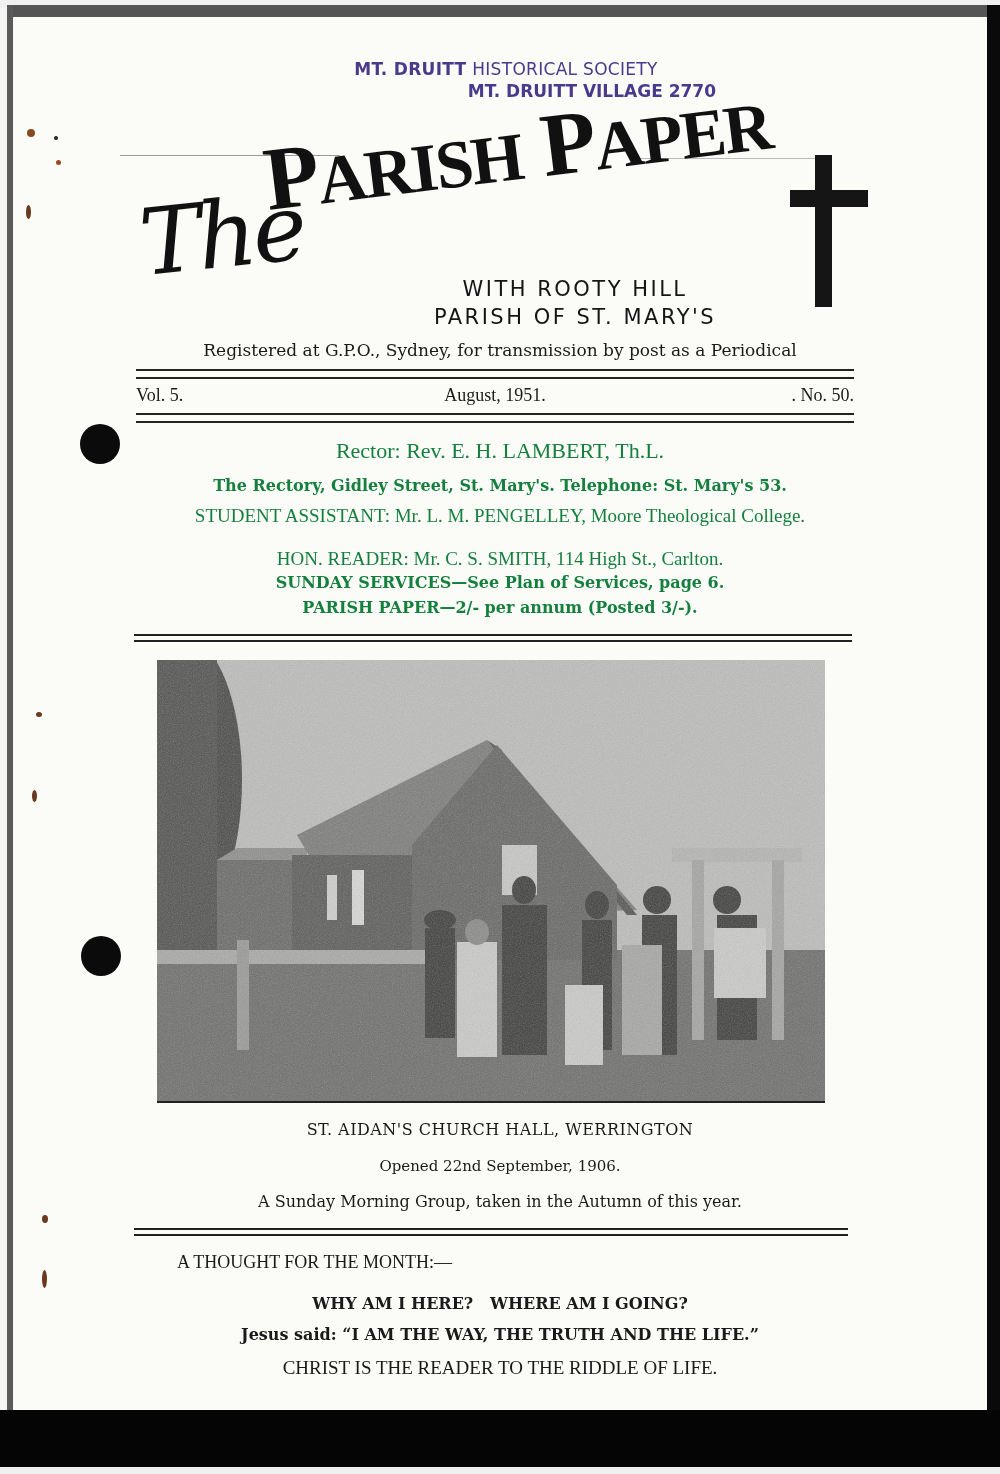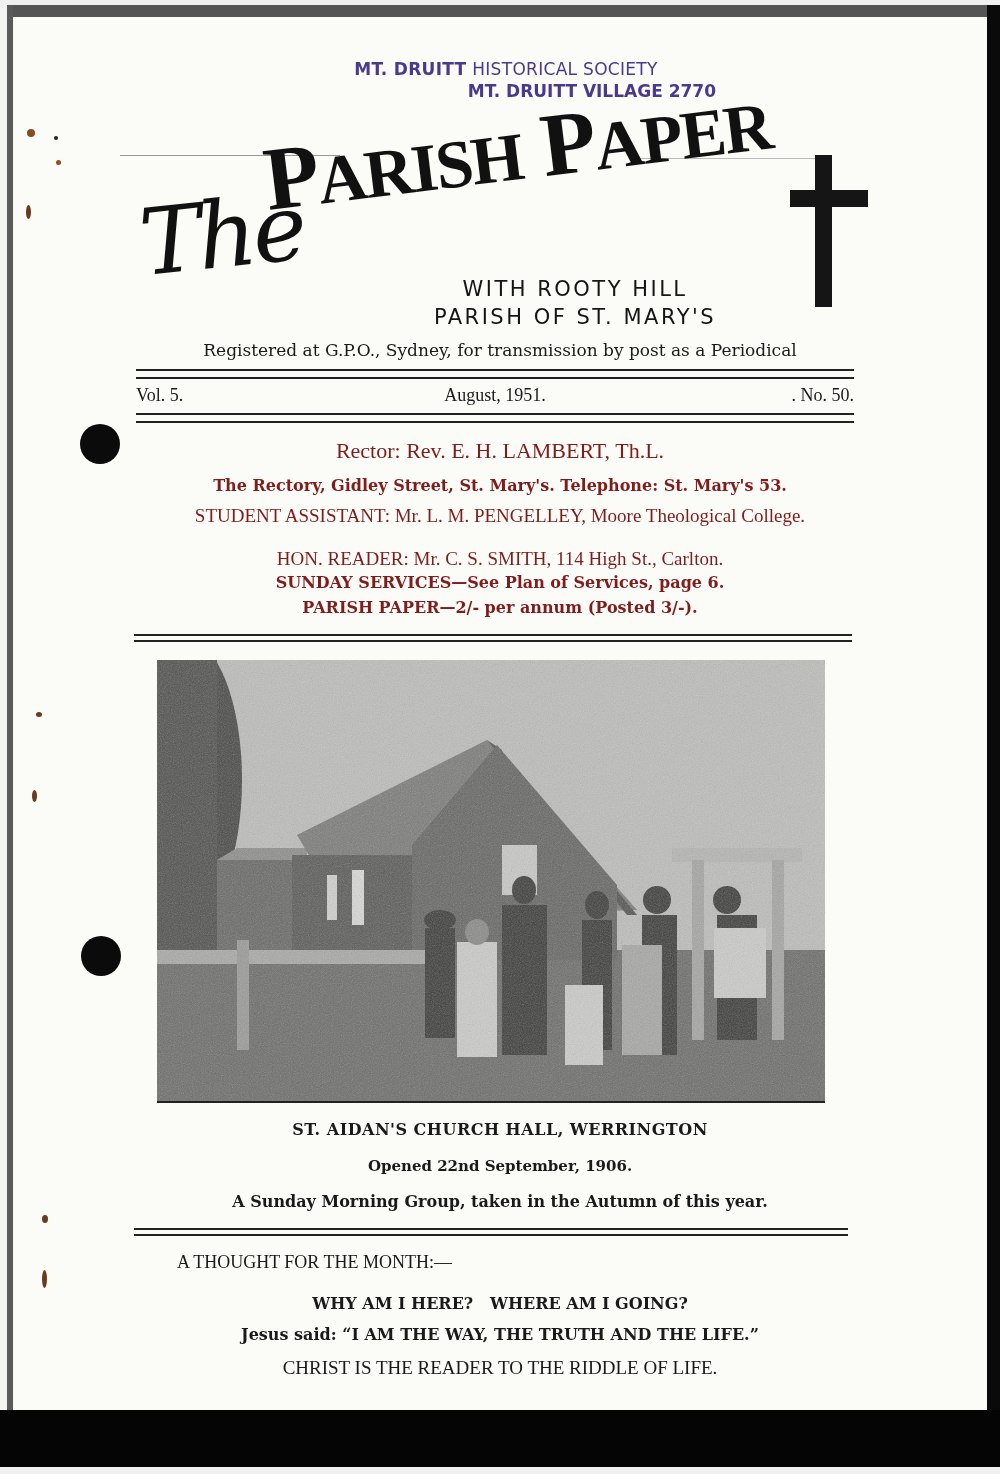--- a/index.html
+++ b/index.html
@@ -60,34 +60,34 @@
   .volrow {
     position: absolute; left: 136px; top: 385px; width: 718px; height: 24px;
     font-family: "Liberation Serif", serif; font-size: 18px; color: #1a1a1a;
   }
   .volrow .left { position: absolute; left: 0; }
   .volrow .center { position: absolute; left: 0; width: 100%; text-align: center; }
   .volrow .right { position: absolute; right: 0; }
 
   .hole { position: absolute; width: 40px; height: 40px; border-radius: 50%; background: #0b0b0b; }
 
-  .info { position: absolute; left: 130px; width: 740px; text-align: center; color: #7f1d1d; }
+  .info { position: absolute; left: 130px; width: 740px; text-align: center; color: #15803d; }
   .rector { top: 438px; font-family: "Liberation Serif", serif; font-size: 22px; }
   .rectory { top: 476px; font-size: 16px; font-weight: bold; }
   .student { top: 505px; font-family: "Liberation Serif", serif; font-size: 19px; line-height: 21px; }
   .reader { top: 548px; font-family: "Liberation Serif", serif; font-size: 19px; }
   .services { top: 573px; font-size: 16px; font-weight: bold; }
   .price { top: 598px; font-size: 16px; font-weight: bold; }
 
   .photo {
     position: absolute; left: 157px; top: 660px; width: 668px; height: 442px;
     background: #9a9a98; overflow: hidden;
   }
   .photo svg { display: block; }
-  .caption { position: absolute; left: 130px; width: 740px; text-align: center; color: #1a1a1a; font-weight: bold; }
+  .caption { position: absolute; left: 130px; width: 740px; text-align: center; color: #1a1a1a; font-weight: normal; }
   .cap1 { top: 1120px; font-size: 16px; letter-spacing: 0.5px; }
   .cap2 { top: 1157px; font-size: 15px; }
   .cap3 { top: 1192px; font-size: 16px; }
 
   .thought-head { position: absolute; left: 133px; top: 1252px; font-family: "Liberation Serif", serif; font-size: 18px; color: #1a1a1a; margin-left: 44px; }
   .thought { position: absolute; left: 130px; width: 740px; text-align: center; color: #1a1a1a; }
   .q { top: 1294px; font-size: 16px; font-weight: bold; }
   .jesus { top: 1325px; font-size: 16px; font-weight: bold; }
   .christ { top: 1357px; font-family: "Liberation Serif", serif; font-size: 19px; }
 

